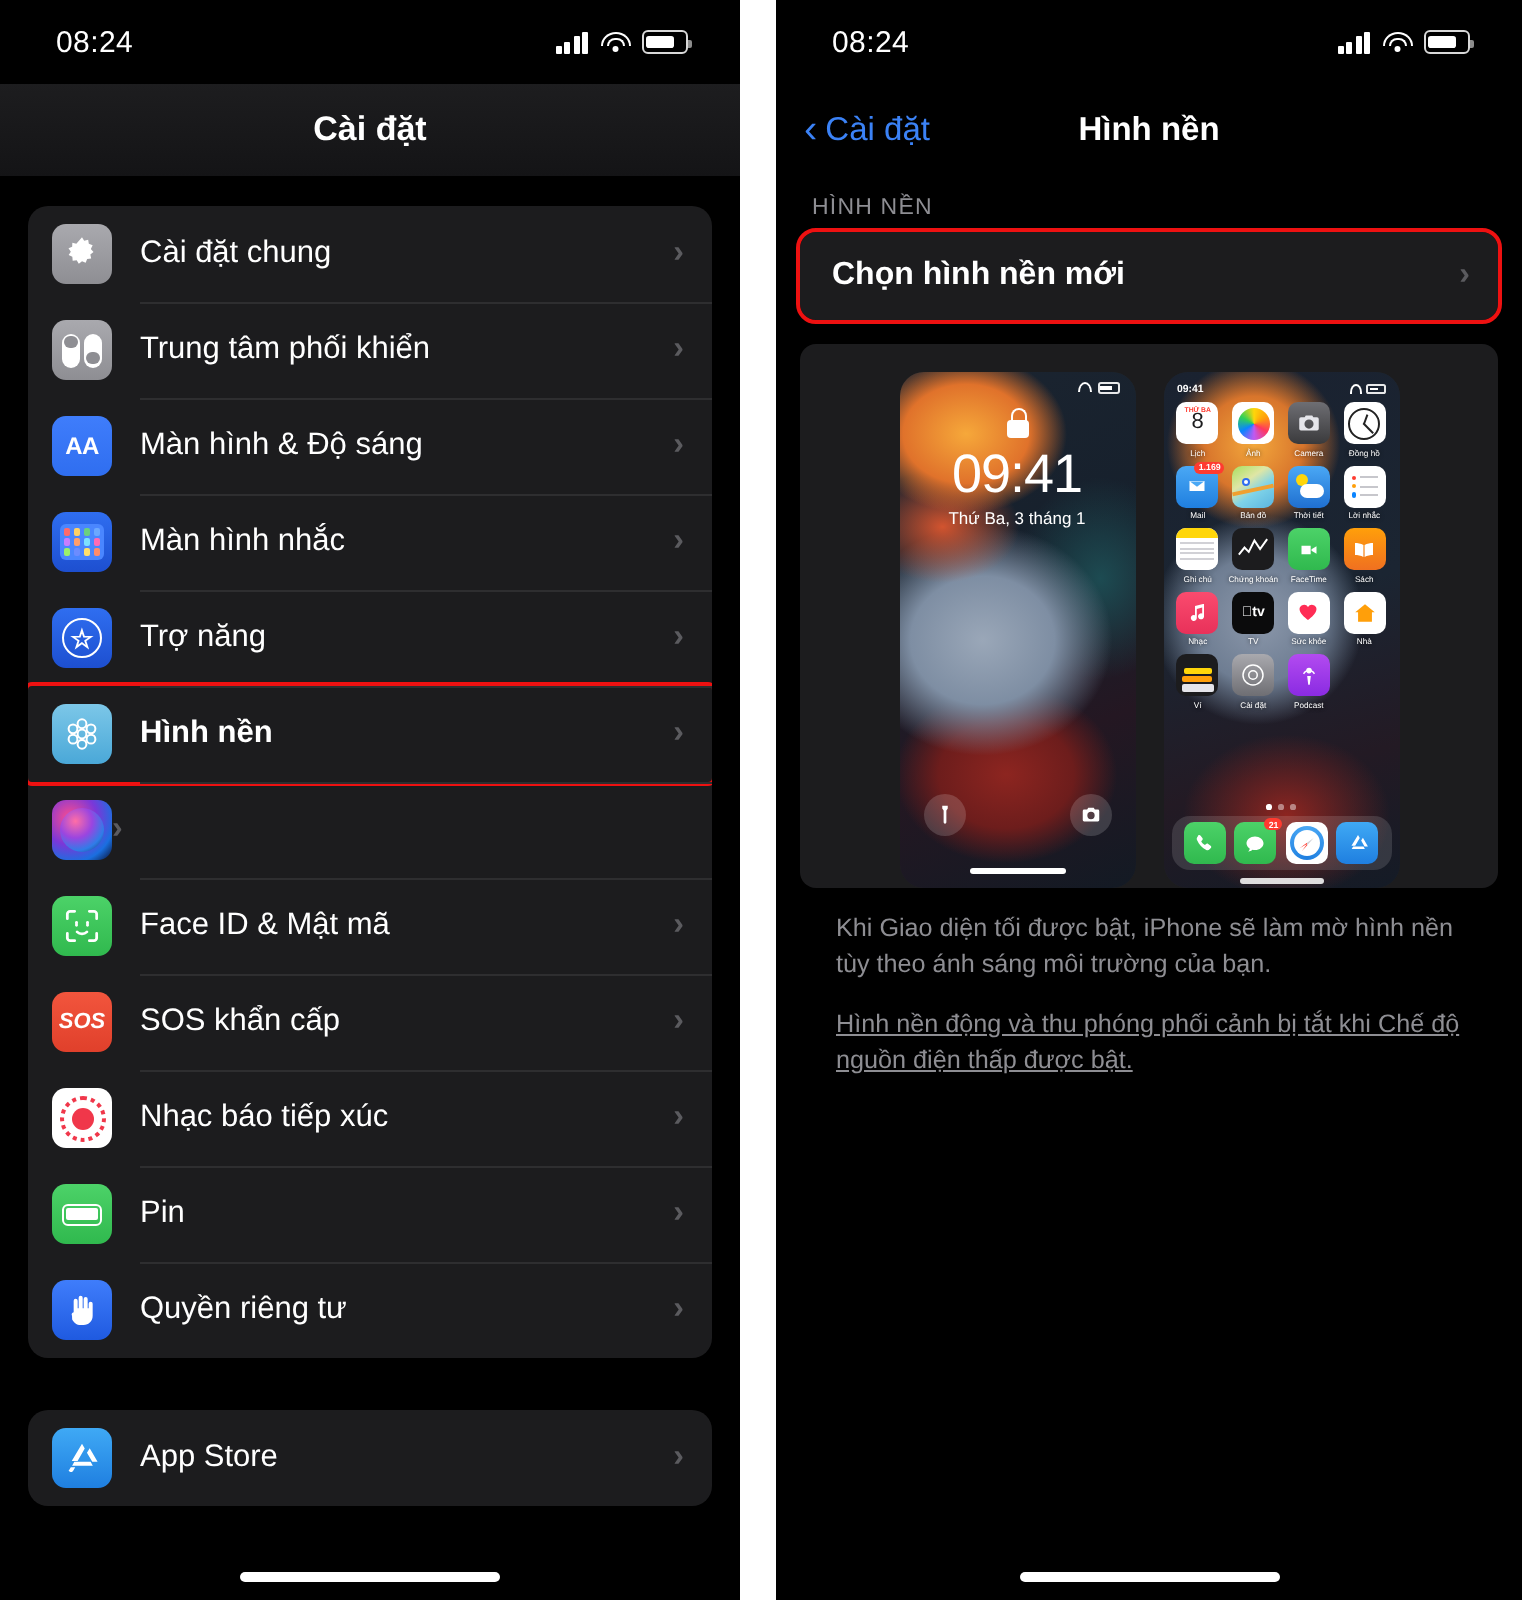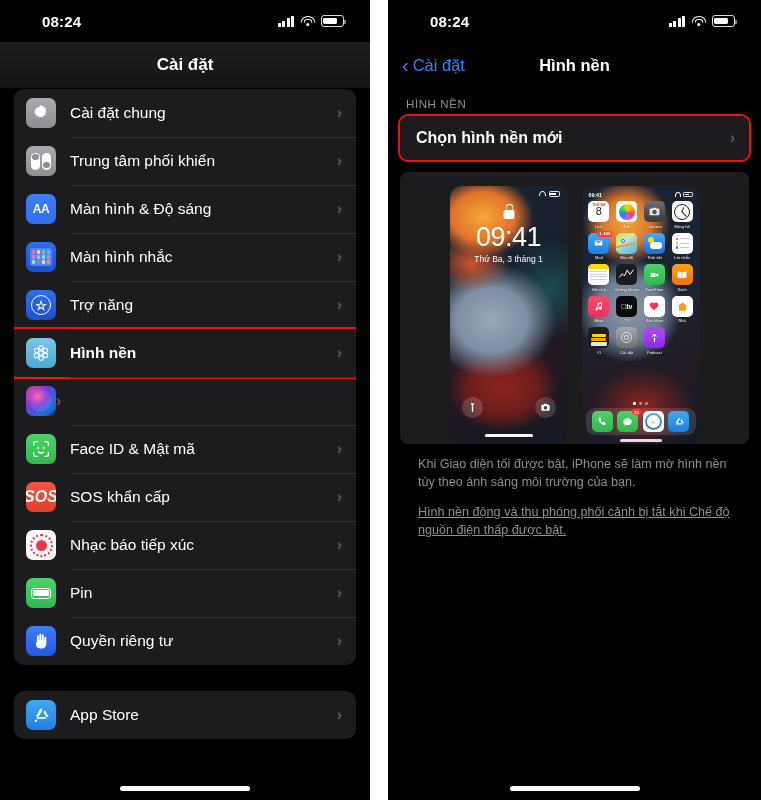--- a/index.html
+++ b/index.html
@@ -12,21 +12,21 @@
   .stage { position: relative; width: 761px; height: 800px; background:#ffffff; display:flex; }
 
   .phone { position: relative; width: 370px; height: 800px; background:#000; overflow:hidden; }
   .phone.right { width: 373px; margin-left: 18px; }
 
   
   .statusbar {
     position: relative; height: 42px; display:flex; align-items:center;
     justify-content: space-between; padding: 0 26px 0 28px;
   }
-  .sb-time { color:#fff; font-size:15px; font-weight:bold; letter-spacing:0.2px;margin-left:14px; }
+  .sb-time { color:#fff; font-size:15px; font-weight:normal; letter-spacing:0.2px; }
   .sb-right { display:flex; align-items:center; gap:6px; }
   .sig { display:flex; align-items:flex-end; gap:1.5px; height:11px; }
   .sig i { display:block; width:3px; background:#fff; border-radius:0.5px; }
   .sig i:nth-child(1){height:4px;} .sig i:nth-child(2){height:6px;}
   .sig i:nth-child(3){height:8.5px;} .sig i:nth-child(4){height:11px; background:#fff;}
   .wifi { width:15px; height:11px; position:relative; }
   .wifi span { position:absolute; left:50%; transform:translateX(-50%); border:1.6px solid #fff; border-bottom:none; border-radius:50% 50% 0 0 / 100% 100% 0 0; }
   .wifi span.a { width:15px; height:7px; top:0; }
   .wifi span.b { width:9px; height:4.5px; top:3px; }
   .wifi span.c { width:3.5px; height:3.5px; top:7px; border:none; background:#fff; border-radius:50%; }
@@ -37,21 +37,21 @@
   
   .navbar-left {
     height: 46px; display:flex; align-items:center; justify-content:center;
     background: linear-gradient(180deg,#1d1d1f 0%,#141416 100%);
   }
   .navbar-left .title { color:#fff; font-size:17px; font-weight:bold; }
   .nav-sep { height:1px; background:#000; }
 
   
   .scroll { padding: 0 14px; }
-  .group { background:#1c1c1e; border-radius:10px; overflow:hidden; }
+  .group { background:#1c1c1e; border-radius:10px; overflow:hidden; margin-top:14px; }
   .row { display:flex; align-items:center; height:48px; padding-left:12px; padding-right:14px; position:relative; }
   .row + .row::before {
     content:""; position:absolute; left:56px; right:0; top:0; height:1px; background:#2e2e30;
   }
   .icon {
     width:30px; height:30px; border-radius:7px; flex:0 0 30px;
     display:flex; align-items:center; justify-content:center;
     font-size:12px; font-weight:bold; color:#fff; overflow:hidden; position:relative;
   }
   .row .label { color:#fff; font-size:15.5px; margin-left:14px; flex:1; white-space:nowrap; }
@@ -70,21 +70,21 @@
   .ic-home .grid { width:22px; height:18px; background:#4a86ff; border-radius:3px; display:grid; grid-template-columns:repeat(4,1fr); grid-template-rows:repeat(3,1fr); gap:1.2px; padding:1.6px; }
   .ic-home .grid i { border-radius:1px; }
   .ic-access { background:linear-gradient(180deg,#2f6ef0,#1d4fd0); }
   .ic-access .cir { width:20px; height:20px; border-radius:50%; border:1.6px solid #fff; display:flex; align-items:center; justify-content:center; font-size:13px; color:#fff; }
   .ic-wall { background:linear-gradient(180deg,#7cc7e8,#4aa8d8); }
   .ic-wall svg { width:22px; height:22px; }
   .ic-siri { background:radial-gradient(circle at 30% 30%,#ff4d8d,#7b37d8 45%,#1a6fe0 75%,#0b1030); }
   .ic-siri .inner { width:22px; height:22px; border-radius:50%; background:radial-gradient(circle at 35% 30%,#ff6ea6,#9a45e0 40%,#2f7de8 70%,#0c2b66); }
   .ic-face { background:linear-gradient(180deg,#4cd268,#30b94e); }
   .ic-face svg { width:22px; height:22px; }
-  .ic-sos { background:linear-gradient(180deg,#f2553d,#e0402b); font-size:16px; font-style:italic; }
+  .ic-sos { background:linear-gradient(180deg,#f2553d,#e0402b); font-size:11px; font-style:italic; }
   .ic-expo { background:#fff; }
   .ic-expo .dot { width:11px; height:11px; border-radius:50%; background:#f0374a; }
   .ic-expo .ring { position:absolute; width:23px; height:23px; border-radius:50%; border:2.4px dotted #f0374a; }
   .ic-batt { background:linear-gradient(180deg,#4cd268,#30b94e); }
   .ic-batt .b { width:20px; height:11px; border:1.6px solid #fff; border-radius:3px; padding:1.4px; }
   .ic-batt .b i { display:block; height:100%; background:#fff; border-radius:1px; }
   .ic-priv { background:linear-gradient(180deg,#3f7dfb,#1f5ae0); }
   .ic-priv svg { width:20px; height:20px; }
   .ic-appstore { background:linear-gradient(180deg,#3fa9f5,#1f7fe0); }
   .ic-appstore svg { width:22px; height:22px; }

